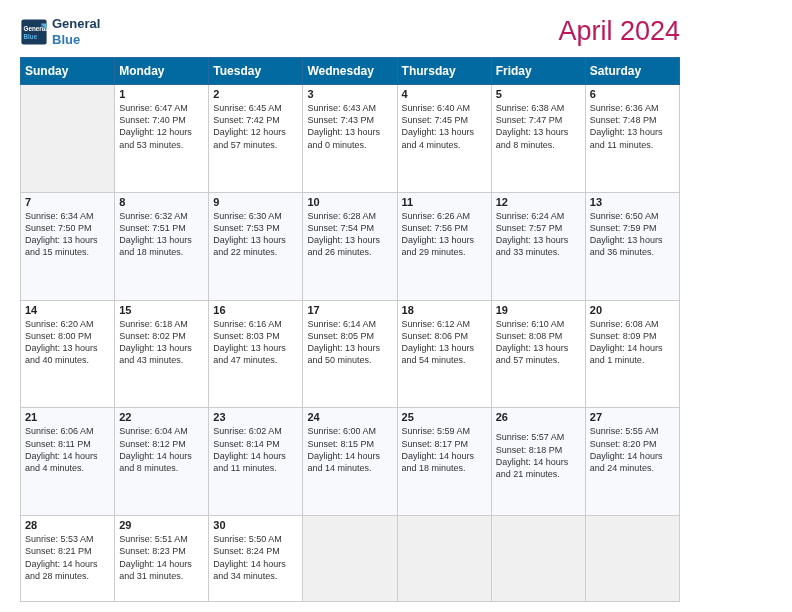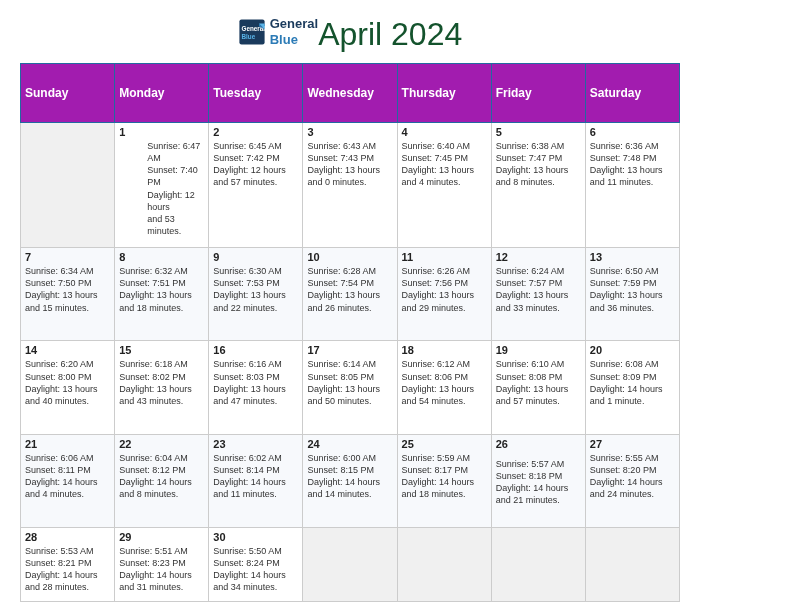--- a/index.html
+++ b/index.html
@@ -9,21 +9,20 @@
       font-family: Arial, Helvetica, sans-serif;
       background: #fff;
       overflow: hidden;
     }
     .page {
       width: 700px;
       height: 612px;
       padding: 16px 20px 10px 20px;
       display: flex;
       flex-direction: column;
-      align-items: center;
     }
     .header {
       display: flex;
       justify-content: space-between;
       align-items: flex-start;
       margin-bottom: 10px;
     }
     .logo {
       display: flex;
       align-items: center;
@@ -36,42 +35,42 @@
       line-height: 1.2;
     }
     .logo-icon {
       width: 28px;
       height: 28px;
     }
     .title-block {
       text-align: right;
     }
     .month-title {
-      font-size: 32px;
-      color: #14532d;
+      font-size: 27px;
+      color: #be185d;
       font-weight: 400;
     }
     .location {
       font-size: 14px;
       color: #444;
       margin-top: 2px;
     }
     .calendar {
       flex: 1;
       border: 1px solid #ccc;
       border-collapse: collapse;
       width: 100%;
       table-layout: fixed;
     }
     .calendar th {
-      background-color: #a21caf;
+      background-color: #0369a1;
       color: #fff;
       font-size: 12px;
       font-weight: bold;
-      padding: 22px 4px;
+      padding: 6px 4px;
       text-align: left;
       border: 1px solid #2269a0;
     }
     .calendar td {
       border: 1px solid #ccc;
       vertical-align: top;
       padding: 3px 4px;
       height: 88px;
       font-size: 9.5px;
       color: #222;
@@ -134,21 +133,21 @@
           <th>Thursday</th>
           <th>Friday</th>
           <th>Saturday</th>
         </tr>
     </thead>
     <tbody id="cal-body">
     <tr>
           <td class="empty-cell"></td>
           <td>
             <span class="cell-day">1</span>
-            <div class="cell-info" style="white-space: pre-line; margin-left: 28px;">Sunrise: 6:47 AM
+            <div class="cell-info" style="white-space: pre-line;">Sunrise: 6:47 AM
 Sunset: 7:40 PM
 Daylight: 12 hours
 and 53 minutes.</div>
           </td>
           <td>
             <span class="cell-day">2</span>
             <div class="cell-info" style="white-space: pre-line;">Sunrise: 6:45 AM
 Sunset: 7:42 PM
 Daylight: 12 hours
 and 57 minutes.</div>

